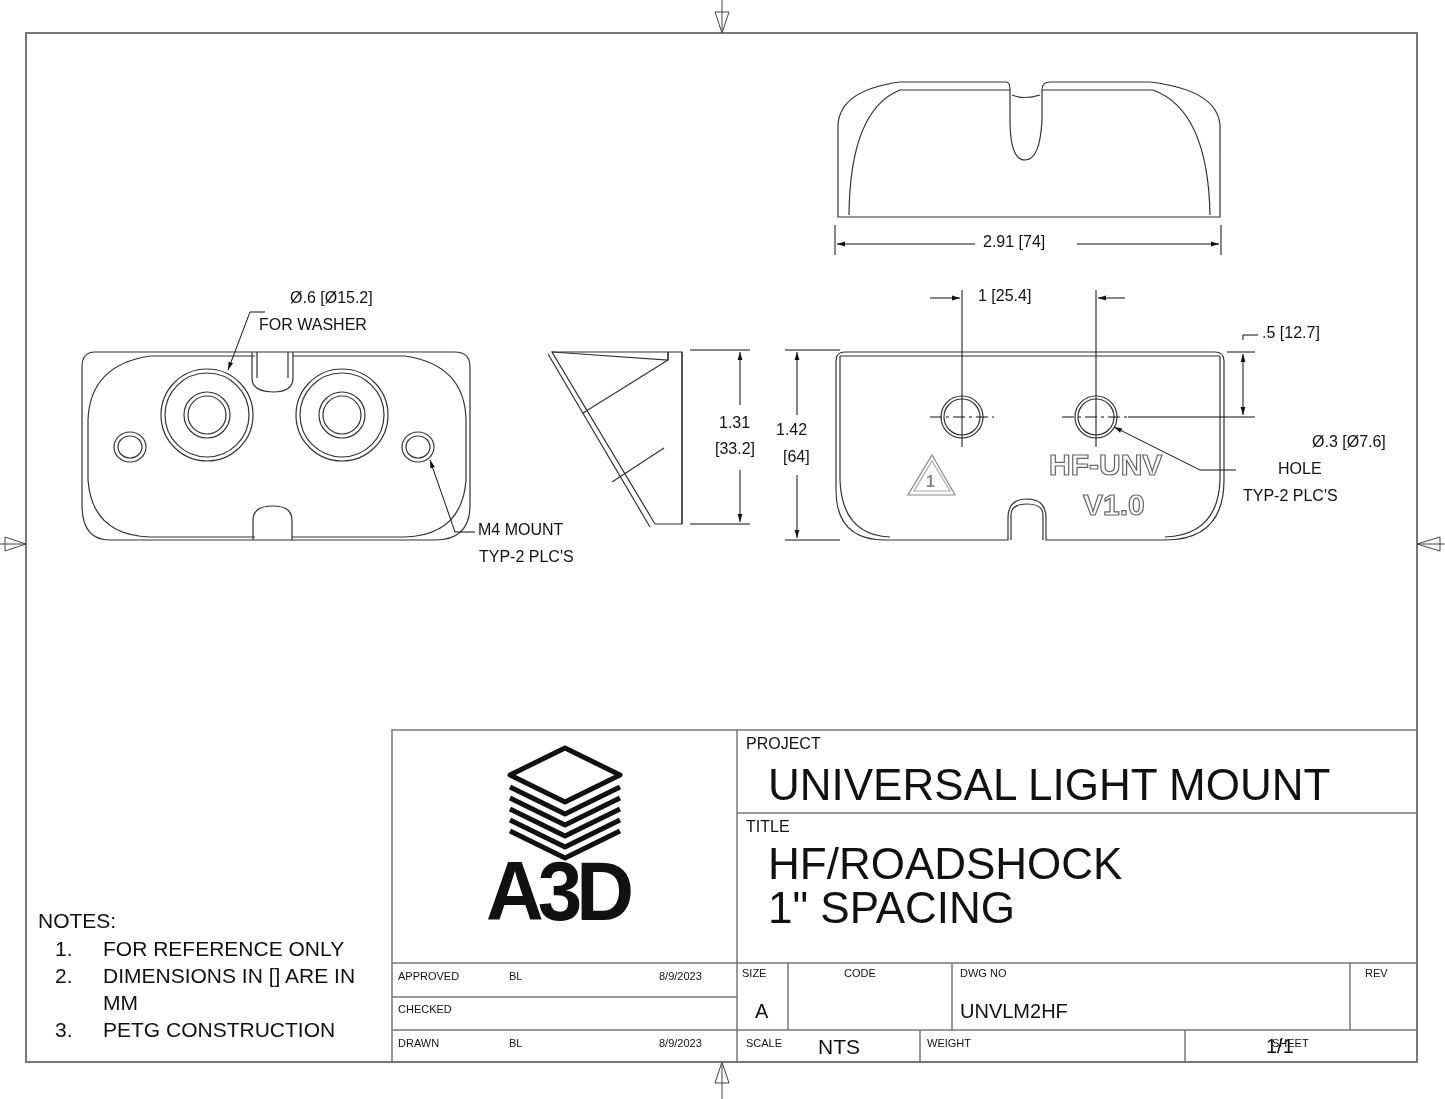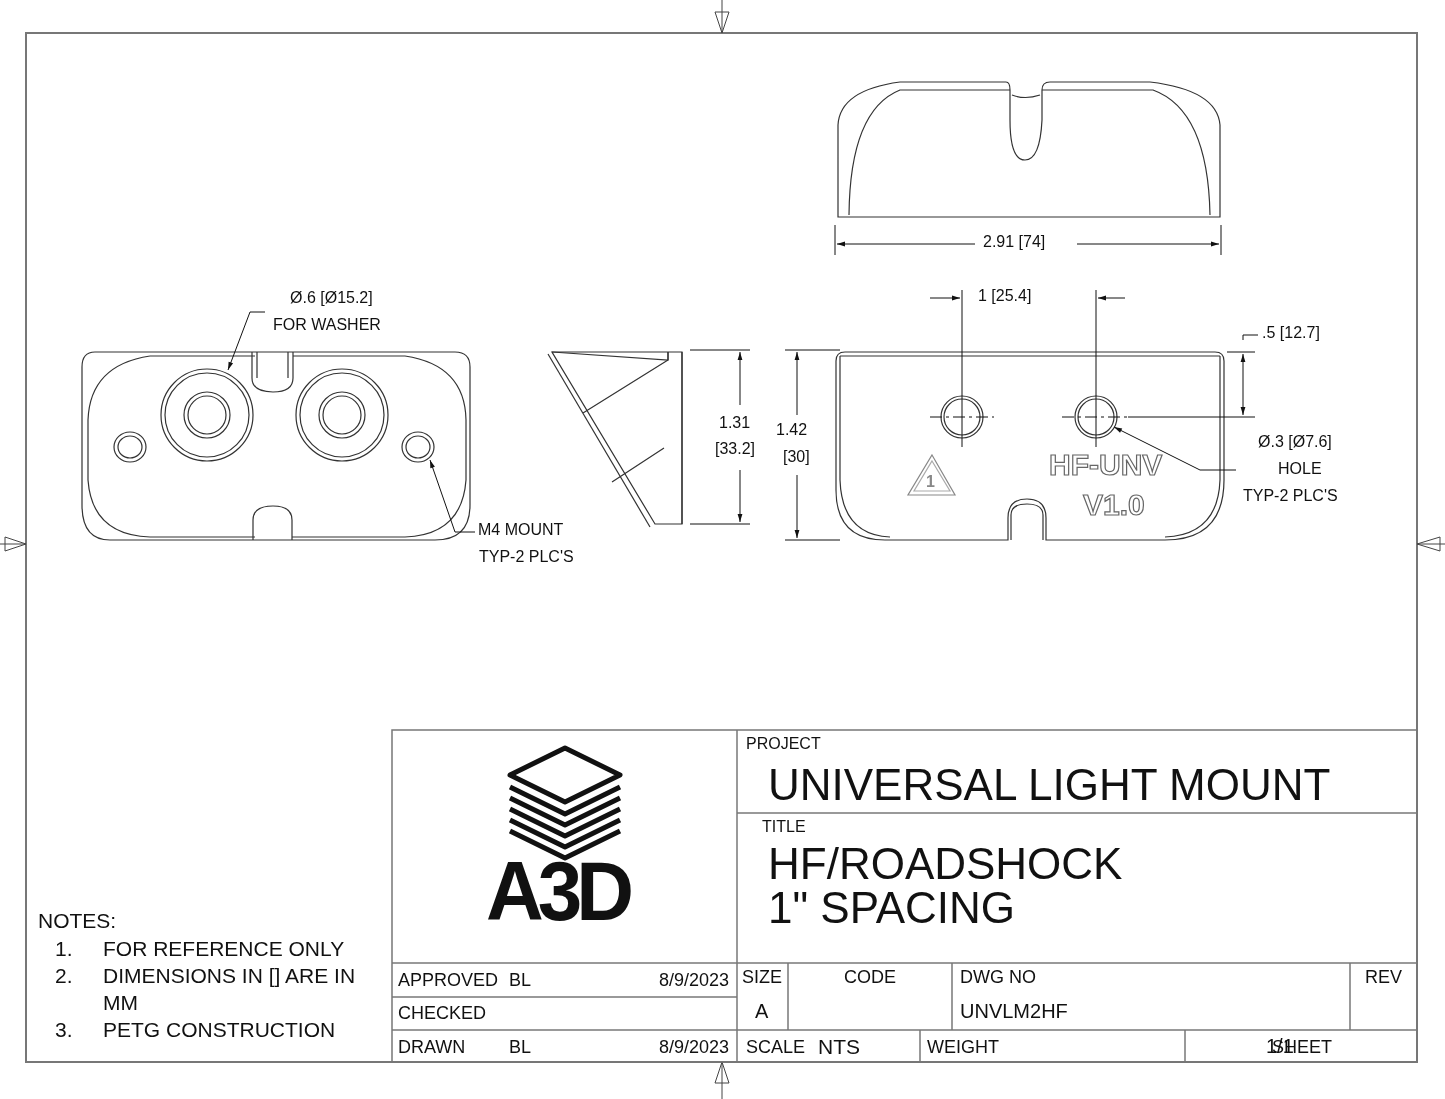--- a/index.html
+++ b/index.html
@@ -1,21 +1,21 @@
 <!DOCTYPE html>
 <html><head>
 <meta charset="utf-8">
 <style>
   html, body { margin:0; padding:0; background:#fff; }
   body { width:1445px; height:1099px; position:relative; overflow:hidden;
          font-family:"Liberation Sans", sans-serif; color:#111; }
   svg.sheet { position:absolute; left:0; top:0; }
   .t { position:absolute; white-space:nowrap; line-height:1; color:#111; }
   .dim { font-size:16px; }
-  .tb-label { font-size:18px; }
+  .tb-label { font-size:11px; }
   .tb-small { font-size:16px;text-align:right; }
   .tb-big { font-size:44px;margin-left:24px; }
   .notes { font-size:21px; }
   .center { text-align:center; }
   .emb { color:#fff; -webkit-text-stroke:1.2px #666; font-weight:bold; }
 </style>
 </head>
 <body>
 
 <svg class="sheet" width="1445" height="1099" viewBox="0 0 1445 1099" xmlns="http://www.w3.org/2000/svg">
@@ -155,53 +155,53 @@
     <path d="M510,798 L565,825 L620,798"></path>
     <path d="M510,809 L565,836 L620,809"></path>
     <path d="M510,820 L565,847 L620,820"></path>
     <path d="M510,831 L565,858 L620,831"></path>
   </g>
 </svg>
 
 <div class="t" style="left:486px; top:852px; font-size:80px; font-weight:bold; letter-spacing:-6px; transform:scaleY(1.05);">A3D</div>
 
 <div class="t dim center" style="left:290px; top:290px;">Ø.6 [Ø15.2]</div>
-<div class="t dim" style="left:273px; top:317px;">FOR WASHER</div>
+<div class="t dim" style="left:259px; top:317px;">FOR WASHER</div>
 <div class="t dim" style="left:478px; top:522px;">M4 MOUNT</div>
 <div class="t dim" style="left:479px; top:549px;">TYP-2 PLC'S</div>
 
 <div class="t dim" style="left:719px; top:415px;">1.31</div>
 <div class="t dim" style="left:715px; top:441px;">[33.2]</div>
 
 <div class="t dim" style="left:776px; top:422px;">1.42</div>
-<div class="t dim" style="left:783px; top:449px;">[30]</div>
+<div class="t dim" style="left:783px; top:449px;">[64]</div>
 
 <div class="t dim" style="left:983px; top:234px;">2.91 [74]</div>
 
 <div class="t dim" style="left:978px; top:288px;">1 [25.4]</div>
 <div class="t dim" style="left:1262px; top:325px;">.5 [12.7]</div>
-<div class="t dim" style="left:1258px; top:434px;">Ø.3 [Ø7.6]</div>
+<div class="t dim" style="left:1312px; top:434px;">Ø.3 [Ø7.6]</div>
 <div class="t dim" style="left:1278px; top:461px;">HOLE</div>
 <div class="t dim" style="left:1243px; top:488px;">TYP-2 PLC'S</div>
 <div class="t emb" style="left:1049px; top:450px; font-size:30px;">HF-UNV</div>
 <div class="t emb" style="left:1083px; top:490px; font-size:30px;">V1.0</div>
 <div class="t" style="left:926px; top:474px; font-size:16px; color:#888; font-weight:bold;">1</div>
 
 <div class="t notes" style="left:38px; top:910px;">NOTES:</div>
 <div class="t notes" style="left:55px; top:938px;">1.</div>
 <div class="t notes" style="left:103px; top:938px;">FOR REFERENCE ONLY</div>
 <div class="t notes" style="left:55px; top:965px;">2.</div>
 <div class="t notes" style="left:103px; top:965px;">DIMENSIONS IN [] ARE IN</div>
 <div class="t notes" style="left:103px; top:992px;">MM</div>
 <div class="t notes" style="left:55px; top:1019px;">3.</div>
 <div class="t notes" style="left:103px; top:1019px;">PETG CONSTRUCTION</div>
 
 <div class="t tb-small" style="left:746px; top:736px;">PROJECT</div>
 <div class="t tb-big" style="left:744px; top:763px;">UNIVERSAL LIGHT MOUNT</div>
-<div class="t tb-small" style="left:746px; top:819px;margin-left:16px;">TITLE</div>
+<div class="t tb-small" style="left:746px; top:819px;">TITLE</div>
 <div class="t tb-big" style="left:744px; top:842px;">HF/ROADSHOCK</div>
 <div class="t tb-big" style="left:744px; top:886px;">1" SPACING</div>
 
 <div class="t tb-label" style="left:398px; top:971px;">APPROVED</div>
 <div class="t tb-label" style="left:509px; top:971px;">BL</div>
 <div class="t tb-label" style="left:659px; top:971px;">8/9/2023</div>
 <div class="t tb-label" style="left:398px; top:1004px;">CHECKED</div>
 <div class="t tb-label" style="left:398px; top:1038px;">DRAWN</div>
 <div class="t tb-label" style="left:509px; top:1038px;">BL</div>
 <div class="t tb-label" style="left:659px; top:1038px;">8/9/2023</div>

